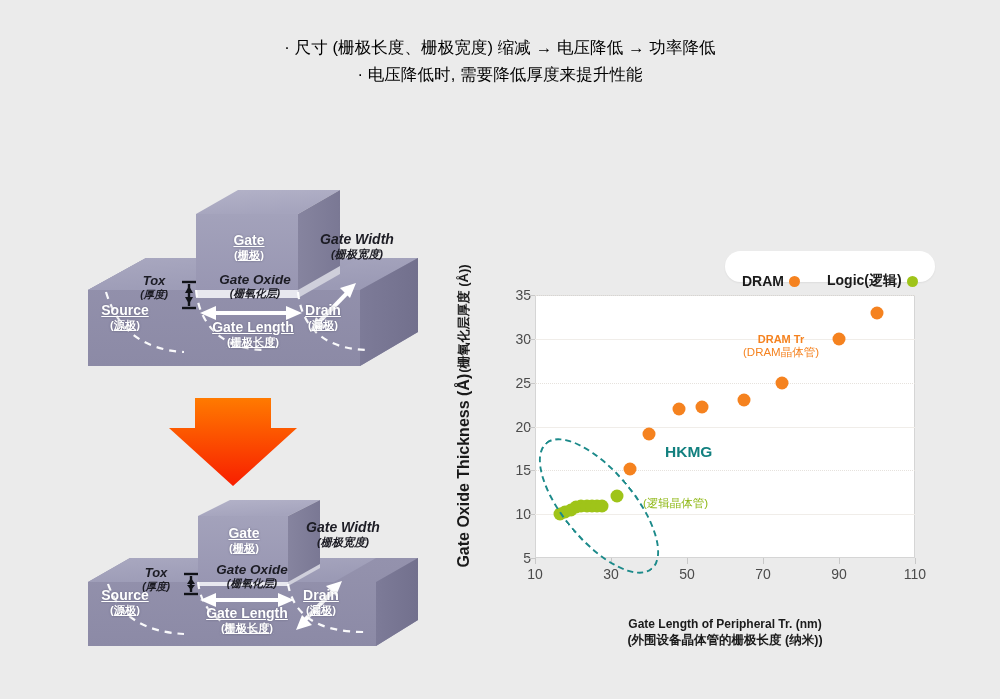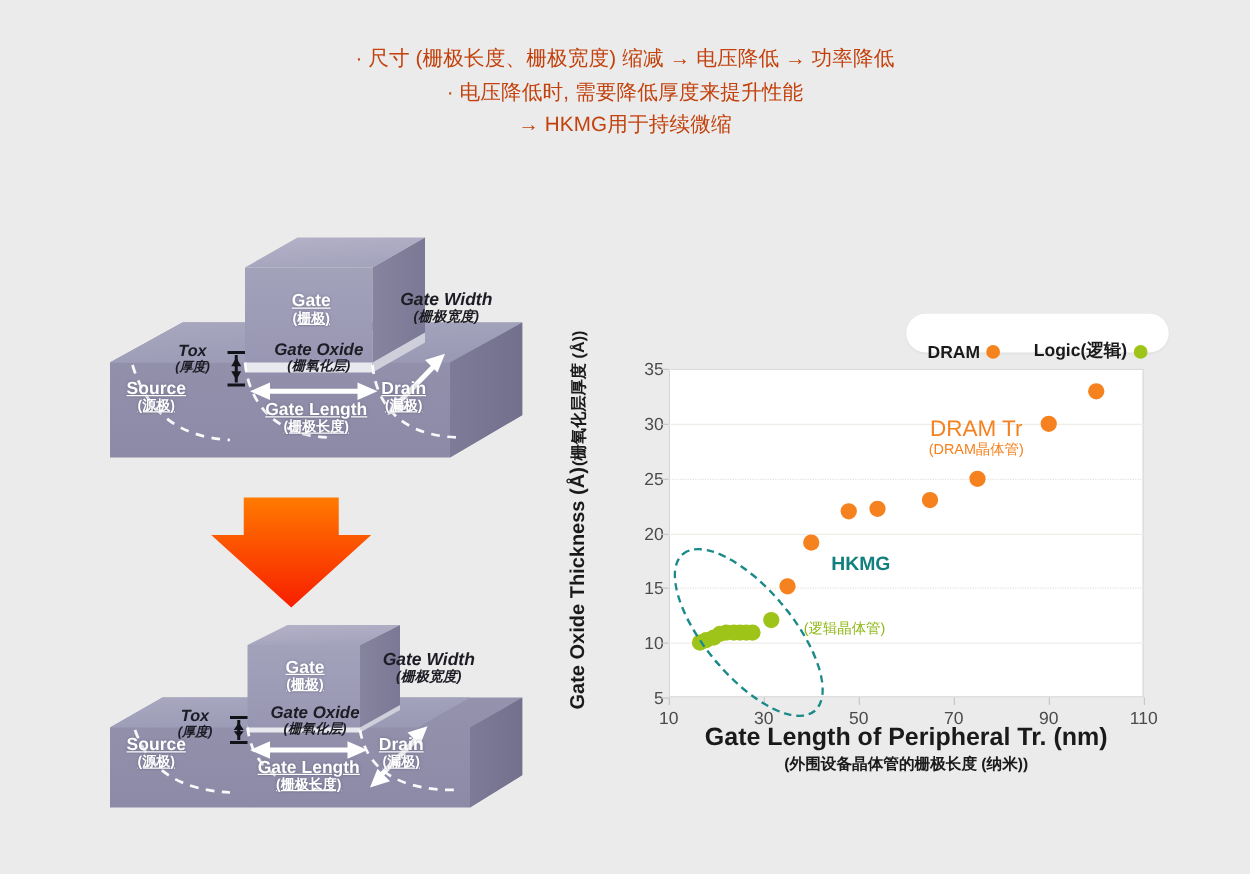--- a/index.html
+++ b/index.html
@@ -14,21 +14,21 @@
   .stage{position:relative;width:1000px;height:699px;}
   .abs{position:absolute;}
 
   
   #header{left:0;top:22px;width:1000px;text-align:center;}
   #page-title{
     font-size:27px;font-weight:bold;letter-spacing:-0.2px;
     color:#1a1a1a;line-height:1.2;
   }
   .bullet-line{
-    font-size:16.5px;color:#c2410c;line-height:1.62;
+    font-size:16.5px;color:#000000;line-height:1.62;
     letter-spacing:0.1px;font-weight:400;
   }
   #bullets{margin-top:12px;}
 
   
   .diagram{position:absolute;}
   .diag-label{
     position:absolute;text-align:center;line-height:1.12;
     font-weight:bold;white-space:nowrap;pointer-events:none;
   }
@@ -81,50 +81,49 @@
     position:absolute;border:2.5px dashed #1c8a8a;
     border-radius:50%;
     transform:rotate(-40deg);
     box-sizing:border-box;
   }
   #hkmg-label{
     position:absolute;font-size:15.5px;font-weight:bold;color:#12807f;
     white-space:nowrap;
   }
   .series-label{position:absolute;white-space:nowrap;text-align:center;line-height:1.18;}
-  .series-label .main{display:block;font-size:18px;font-weight:normal;}
+  .series-label .main{display:block;font-size:11px;font-weight:bold;}
   .series-label .sub{display:block;font-size:11.5px;font-weight:normal;}
   #dram-label{color:#f5821f;}
   #logic-label{color:#8fb816;}
 
   #ylabel-group{
     position:absolute;left:-2px;top:26px;height:290px;width:52px;
     display:flex;align-items:center;justify-content:center;
   }
   #ylabel-inner{
     transform:rotate(-90deg);white-space:nowrap;text-align:center;
     display:flex;flex-direction:row-reverse;align-items:center;gap:1px;
   }
   #ylabel-en{font-size:16px;font-weight:bold;color:#1a1a1a;}
   #ylabel-cn{font-size:13px;font-weight:bold;color:#1a1a1a;}
 
   #xlabel-group{position:absolute;left:95px;top:333px;width:380px;text-align:center;}
-  #xlabel-en{font-size:20px;font-weight:bold;color:#1a1a1a;line-height:1.25;}
+  #xlabel-en{font-size:12px;font-weight:bold;color:#1a1a1a;line-height:1.25;margin-top:39px;}
   #xlabel-cn{font-size:12.5px;font-weight:bold;color:#1a1a1a;line-height:1.3;}
 </style>
 </head>
 <body>
 
 <div class="stage">
 
   <div class="abs" id="header">
     <div id="bullets">
       <div class="bullet-line">· 尺寸 (栅极长度、栅极宽度) 缩减 → 电压降低 → 功率降低</div>
       <div class="bullet-line">· 电压降低时, 需要降低厚度来提升性能</div>
-      <div class="bullet-line">→ HKMG用于持续微缩</div>
     </div>
   </div>
 
   <div class="diagram" id="diagram-top" style="left:88px;top:180px;width:330px;height:220px;">
     <svg width="330" height="220" viewBox="0 0 330 220">
       <defs>
         <linearGradient id="faceTop" x1="0" y1="0" x2="0.6" y2="1">
           <stop offset="0%" stop-color="#a9a8c0"></stop>
             <stop offset="100%" stop-color="#9b9ab5"></stop>
         </linearGradient>

